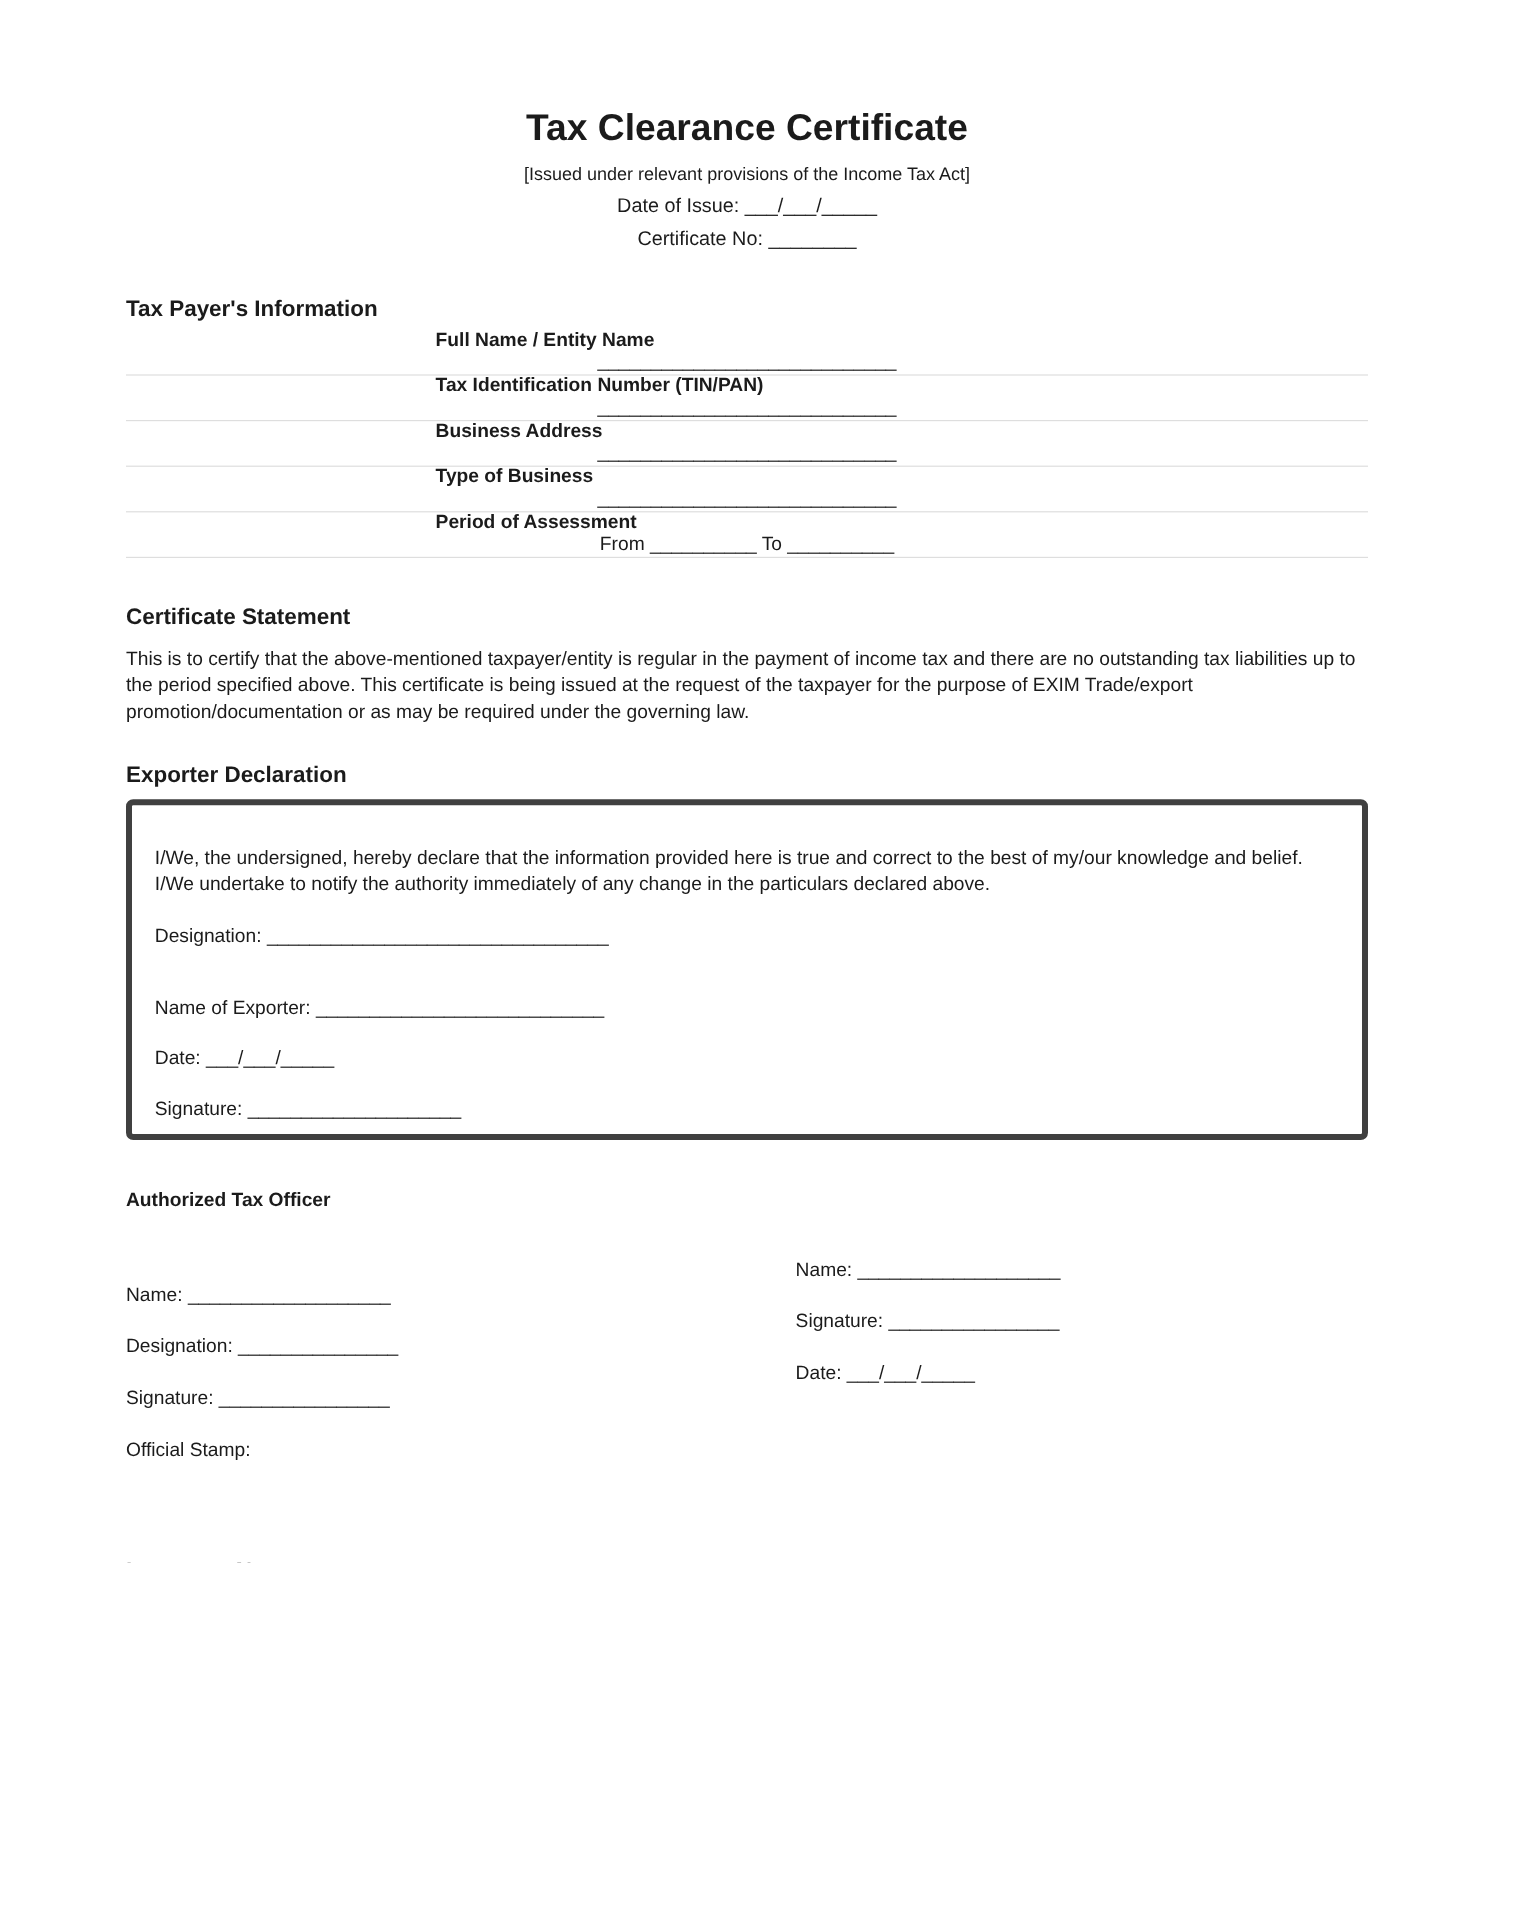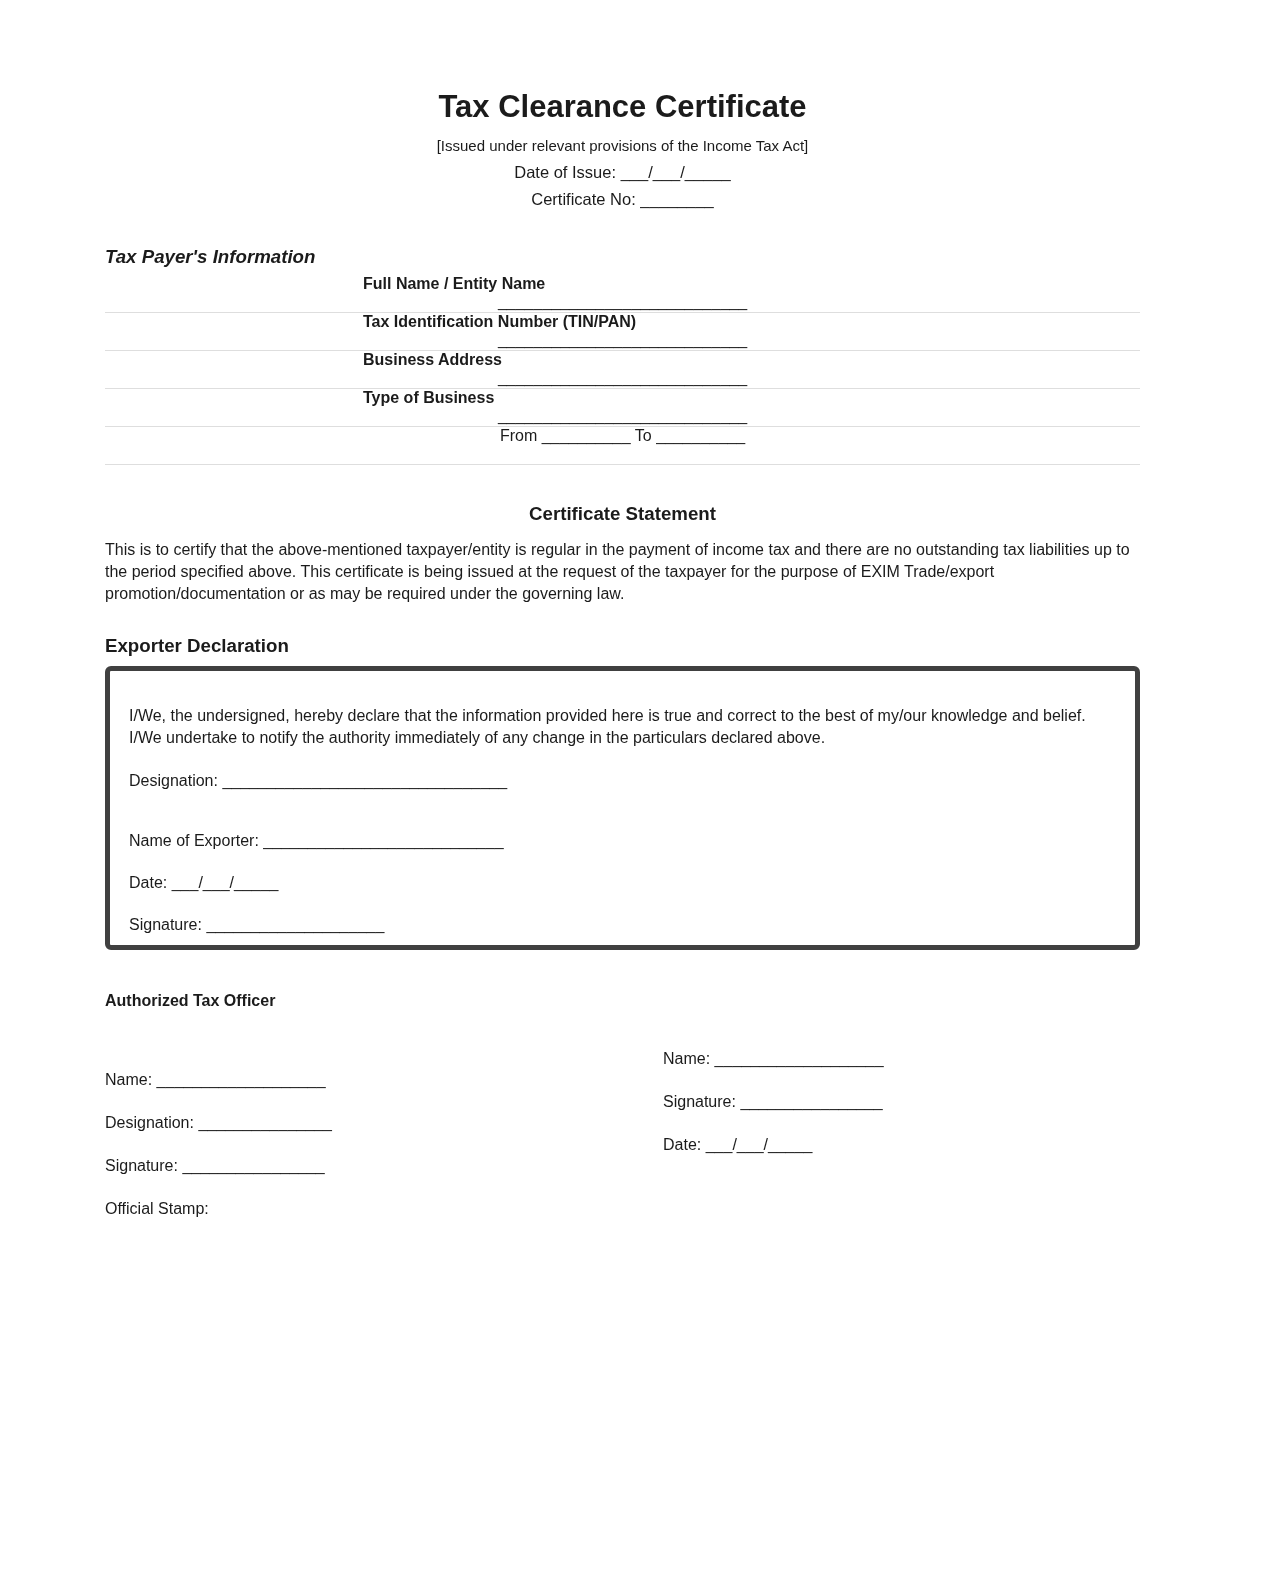--- a/index.html
+++ b/index.html
@@ -8,26 +8,26 @@
     color:#1b1b1b; font-family:"Liberation Sans", sans-serif; font-size:16px;
   }
   .clip { height:1302px; overflow:hidden; }
   .page { width:1035px; margin-left:105px; }
   h1 { font-size:31px; line-height:38px; font-weight:700; text-align:center; margin:88px 0 0 0; }
   p { margin:0; line-height:21px; }
   .center { text-align:center; }
   .subtitle { margin-top:9px; font-size:15px; }
   .meta { margin-top:6px; font-size:16.5px; }
   h3 { font-size:18.7px; line-height:24px; font-weight:700; margin:0; }
-  .sec-taxpayer { margin-top:35px;font-style:italic; }
+  .sec-taxpayer { margin-top:35px; }
   .info-table { margin-top:6px; }
   .t-row { display:flex; align-items:center; height:37px; border-bottom:1px solid #dedede;flex-direction:column; }
   .t-label { width:531px; padding-left:12px; font-weight:700; flex:none; }
   .t-value { flex:1; white-space:nowrap; }
-  .sec-statement { margin-top:37px;text-align:center; }
+  .sec-statement { margin-top:37px; }
   .statement-body { margin-top:13px; line-height:22px; }
   .sec-declaration { margin-top:29px; }
   .decl-box { margin-top:8px; border:5px solid #404040; border-radius:6px; padding:14px 19px 10px 19px; }
   .decl-body { margin-top:20px; line-height:22px; }
   .decl-field { margin-top:21px; line-height:21px; }
   .decl-field.first { margin-top:39px; }
   .sig-grid { display:grid; grid-template-columns:558px 1fr; margin-top:40px; }
   .sig-h { font-size:16px; font-weight:700; line-height:21px; margin:0; }
   .sig-field { line-height:21px; margin-top:22px; }
   .sig-field.first { margin-top:58px; }
@@ -57,20 +57,21 @@
       </div>
       <div class="t-row">
         <div class="t-label">Business Address</div>
         <div class="t-value">____________________________</div>
       </div>
       <div class="t-row">
         <div class="t-label">Type of Business</div>
         <div class="t-value">____________________________</div>
       </div>
       <div class="t-row">
+        <div class="t-label">Period of Assessment</div>
         <div class="t-value">From __________ To __________</div>
       </div>
     </div>
 
     <h3 class="sec-statement">Certificate Statement</h3>
     <p class="statement-body">This is to certify that the above-mentioned taxpayer/entity is regular in the payment of income tax and there are no outstanding tax liabilities up to the period specified above. This certificate is being issued at the request of the taxpayer for the purpose of EXIM Trade/export promotion/documentation or as may be required under the governing law.</p>
 
     <h3 class="sec-declaration">Exporter Declaration</h3>
 
     <div class="decl-box">

